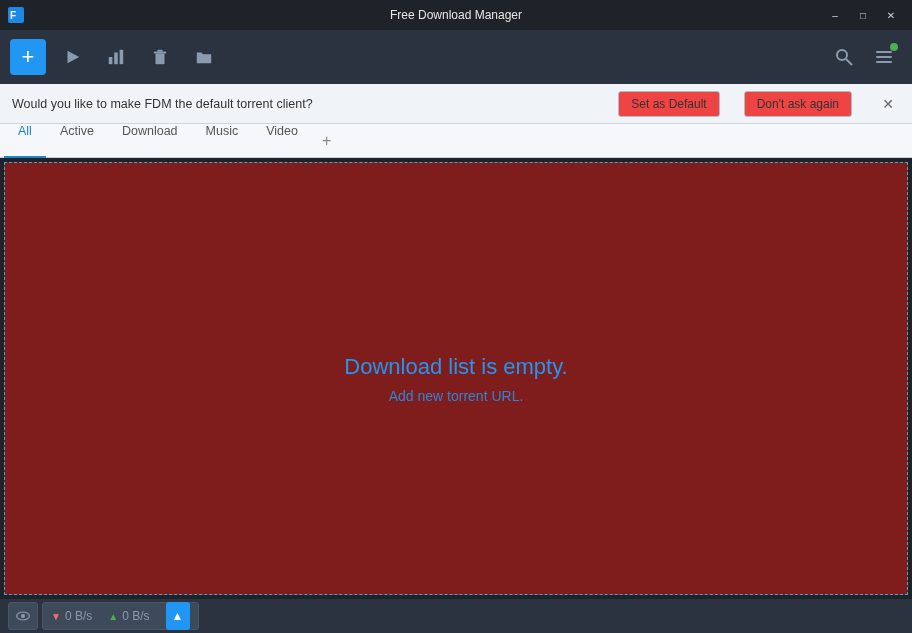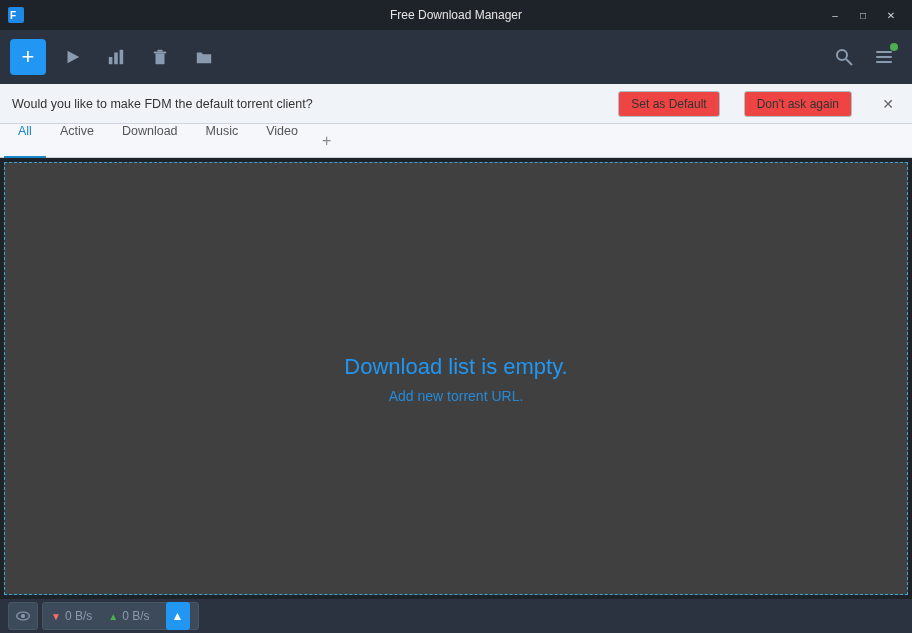--- a/index.html
+++ b/index.html
@@ -182,21 +182,21 @@
       color: #888;
       font-size: 16px;
       display: flex;
       align-items: center;
       height: 34px;
     }
 
     
     #main-area {
       flex: 1;
-      background: #404040;
+      background: #7f1d1d;
       position: relative;
       border: 1px dashed #40a8d0;
       margin: 4px;
       display: flex;
       flex-direction: column;
       align-items: center;
       justify-content: center;
     }
 
     #empty-message {

